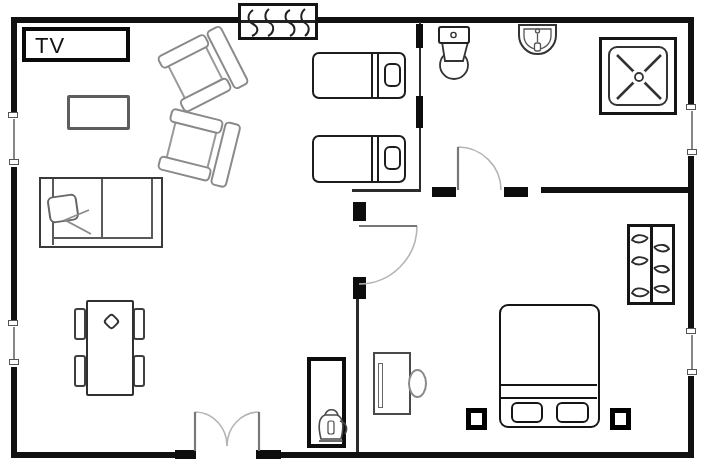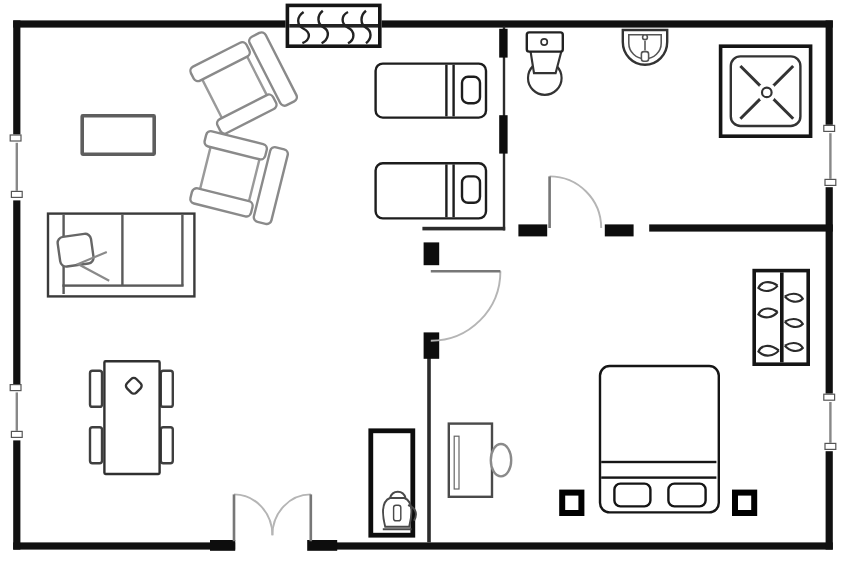--- a/index.html
+++ b/index.html
@@ -118,20 +118,23 @@
   <div class="jamb" style="left:504px;top:187px;width:24px;height:10px;"></div>
   <div class="wall" style="left:541px;top:187px;width:153px;height:6px;"></div>
 
   <div class="jamb" style="left:353px;top:202px;width:13px;height:19px;"></div>
   <div class="jamb" style="left:353px;top:277px;width:13px;height:22px;"></div>
   <div class="thin" style="left:356px;top:298px;width:3px;height:154px;"></div>
 
   <div class="jamb" style="left:175px;top:450px;width:21px;height:9px;"></div>
   <div class="jamb" style="left:256px;top:450px;width:25px;height:9px;"></div>
 
+  <div class="furn tvbox">
+    <span>TV</span>
+  </div>
 
   <div class="furn rack">
     <div class="rail"></div>
   </div>
 
   <div class="furn side-table"></div>
 
   <div class="armchair" style="left:167px;top:37px;transform:rotate(-27deg);">
     <div class="seat"></div>
     <div class="arm-t"></div>

